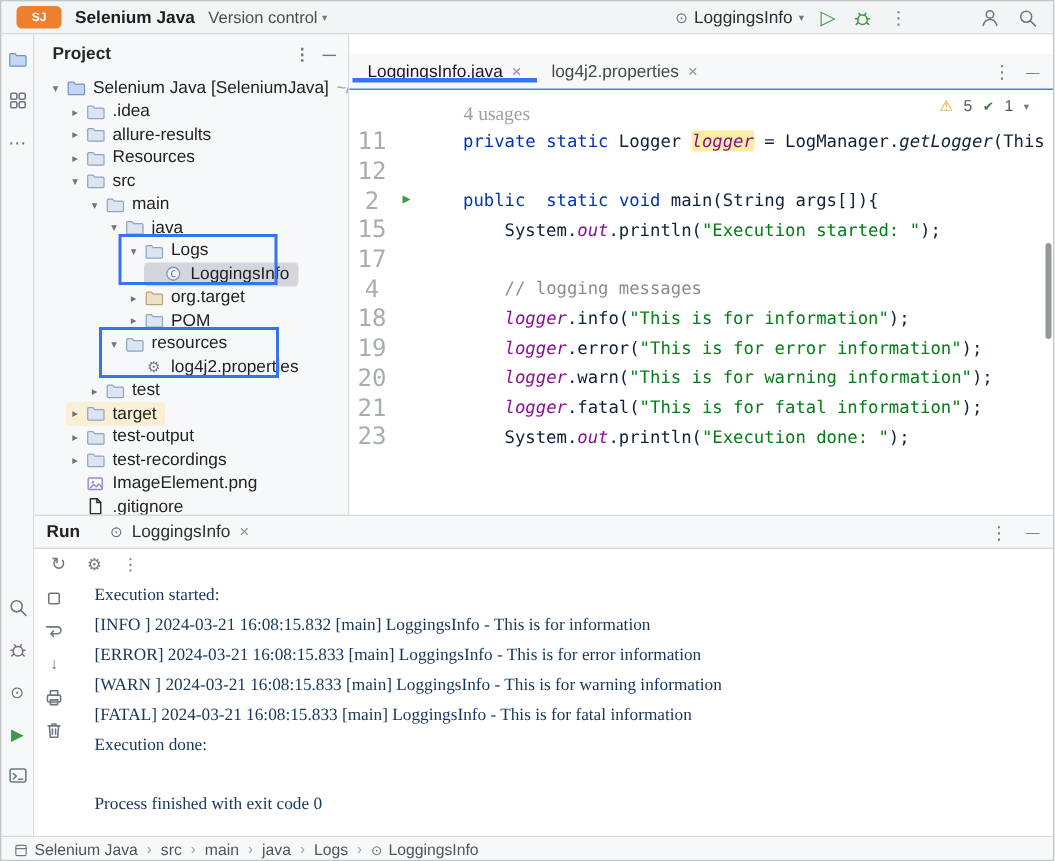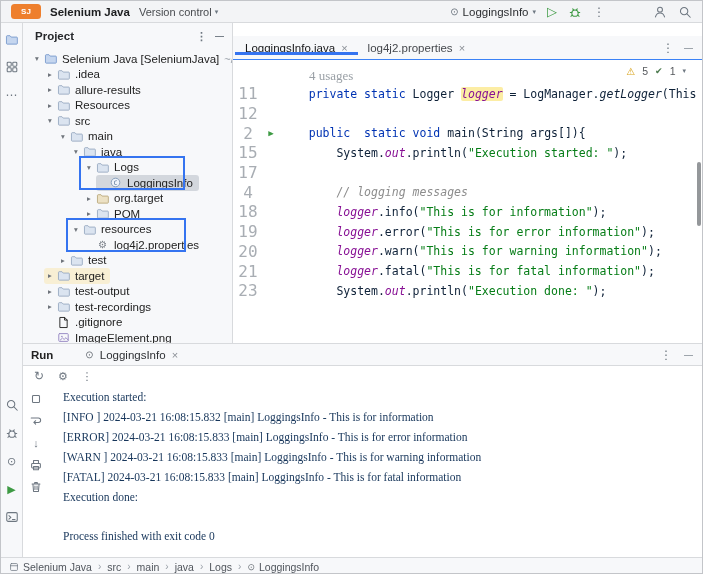--- a/index.html
+++ b/index.html
@@ -68,35 +68,35 @@
   .code{position:absolute;inset:0;padding-top:8px;overflow:hidden;}
   .usage-hint{height:16px;line-height:16px;padding-left:76px;font-family:Liberation Serif, serif;
     font-size:13px;color:#9aa0a6;}
   .crow{display:flex;height:19.7px;align-items:center;white-space:pre;}
   .lnum{width:30px;flex:0 0 30px;text-align:center;color:#a8adb3;font-size:16px;}
   .runslot{width:16px;flex:0 0 16px;display:inline-flex;align-items:center;justify-content:center;margin-right:2px;}
   .runslot .arrow{color:#3d9a43;font-size:9px;}
   .ctext{white-space:pre;color:#0e2138;}
   .tok-k{color:#0033b3;}
   .tok-s{color:#067d17;}
-  .tok-c{color:#8c8c8c;font-style:italic;}
+  .tok-c{color:#8c8c8c;}
   .tok-f{color:#871094;font-style:italic;}
   .tok-m{font-style:italic;color:#0e2138;}
   .tok-hl{background:#fceda4;border-radius:2px;}
   .inspections{position:absolute;top:5px;right:16px;display:flex;align-items:center;gap:7px;
     font-family:"Liberation Sans",sans-serif;font-size:10.5px;color:#55585c;}
   .inspections .warn{color:#d9a521;font-size:10px;}
   .inspections .ok{color:#4c7a4e;font-size:9px;}
   .scrollthumb{position:absolute;right:1px;top:102px;width:4px;height:64px;background:rgba(90,95,100,.65);border-radius:2px;}
 
   
   .run-panel{height:214px;flex:0 0 214px;border-top:1px solid #d8dadd;display:flex;flex-direction:column;background:#fff;}
   .run-header{height:22px;flex:0 0 22px;background:#f7f8fa;border-bottom:1px solid #d8dadd;
     display:flex;align-items:center;padding:0 9px 0 8px;gap:6px;}
-  .run-label{font-size:11.5px;font-weight:600;color:#222;margin-right:20px;}
+  .run-label{font-size:11.5px;font-weight:600;color:#222;margin-right:8px;}
   .run-tab{display:inline-flex;align-items:center;gap:6px;font-size:11.5px;color:#2f3135;padding:0 6px;}
   .run-tab [data-icon]{font-size:10px;color:#6d737a;}
   .run-header-right{margin-left:auto;display:flex;align-items:center;gap:12px;color:#6e7378;font-size:12px;}
   .run-body{flex:1;position:relative;background:#fff;}
   .h-icons{position:absolute;top:3px;left:9px;display:flex;gap:10px;color:#6e7378;font-size:11px;align-items:center;}
   .h-icons [data-icon]{width:14px;height:14px;}
   .v-icons{position:absolute;top:26px;left:6px;display:flex;flex-direction:column;gap:8px;color:#6e7378;align-items:center;}
   .v-icons [data-icon]{width:14px;height:14px;}
   .console{position:absolute;left:40px;top:22px;right:4px;bottom:2px;overflow:hidden;
     font-family:Liberation Serif, serif;font-size:11.5px;line-height:19.9px;
@@ -410,39 +410,39 @@
                       <path d="M1.8 4.2c0-.5.4-.9.9-.9h3.4l1.5 1.7h6.7c.5 0 .9.4.9.9v6.9c0 .5-.4.9-.9.9H2.7c-.5 0-.9-.4-.9-.9z" fill="#dbe4f0" stroke="#91a4bd" stroke-width="1"></path>
                     </svg>
                   </span>
                   <span class="tlabel">test-recordings</span>
                 </span>
               </div>
               <div class="trow" style="padding-left: 21px;">
                 <span class="tinner">
                   <span class="chevt"></span>
                   <span class="ticon">
-                    <svg width="14" height="14" viewBox="0 0 16 16" fill="none" stroke="currentColor" stroke-width="1.2" stroke-linecap="round" stroke-linejoin="round">
-                      <path d="M4 1.8h5.5L12.5 5v9.2h-8.5z"></path>
-                      <path d="M9.3 1.8V5h3.2"></path>
-                    </svg>
-                  </span>
-                  <span class="tlabel">.gitignore</span>
-                </span>
-              </div>
-              <div class="trow" style="padding-left: 21px;">
-                <span class="tinner">
-                  <span class="chevt"></span>
-                  <span class="ticon">
                     <svg width="13" height="13" viewBox="0 0 16 16" fill="none" stroke="#9a8cc4" stroke-width="1.2" stroke-linecap="round" stroke-linejoin="round">
                       <rect x="2.2" y="3.2" width="11.6" height="9.6" rx="1"></rect>
                       <circle cx="6" cy="6.8" r="1" fill="#9a8cc4" stroke="none"></circle>
                       <path d="M4 11.2l2.8-2.6 2 1.8 2.2-2.2 2.8 3"></path>
                     </svg>
                   </span>
                   <span class="tlabel">ImageElement.png</span>
+                </span>
+              </div>
+              <div class="trow" style="padding-left: 21px;">
+                <span class="tinner">
+                  <span class="chevt"></span>
+                  <span class="ticon">
+                    <svg width="14" height="14" viewBox="0 0 16 16" fill="none" stroke="currentColor" stroke-width="1.2" stroke-linecap="round" stroke-linejoin="round">
+                      <path d="M4 1.8h5.5L12.5 5v9.2h-8.5z"></path>
+                      <path d="M9.3 1.8V5h3.2"></path>
+                    </svg>
+                  </span>
+                  <span class="tlabel">.gitignore</span>
                 </span>
               </div>
             </div>
         </aside>
 
         <section class="editor-zone">
           <div class="tabbar">
             <div class="tab active">
               <span>LoggingsInfo.java</span>
               <span class="close" data-icon="close">

